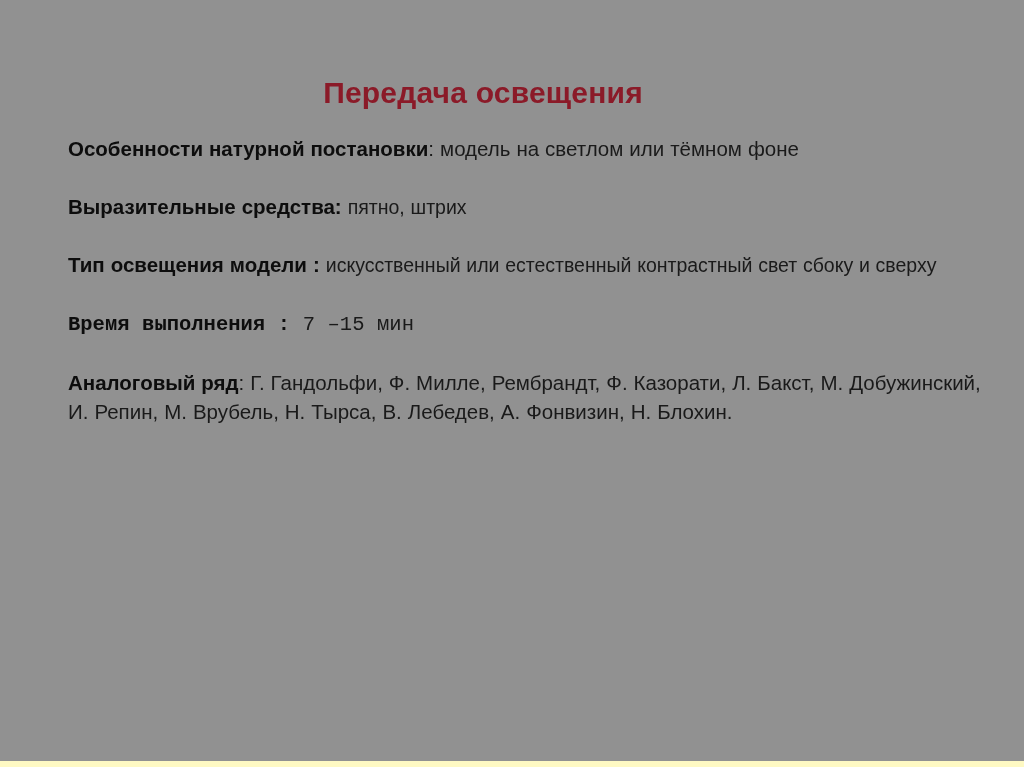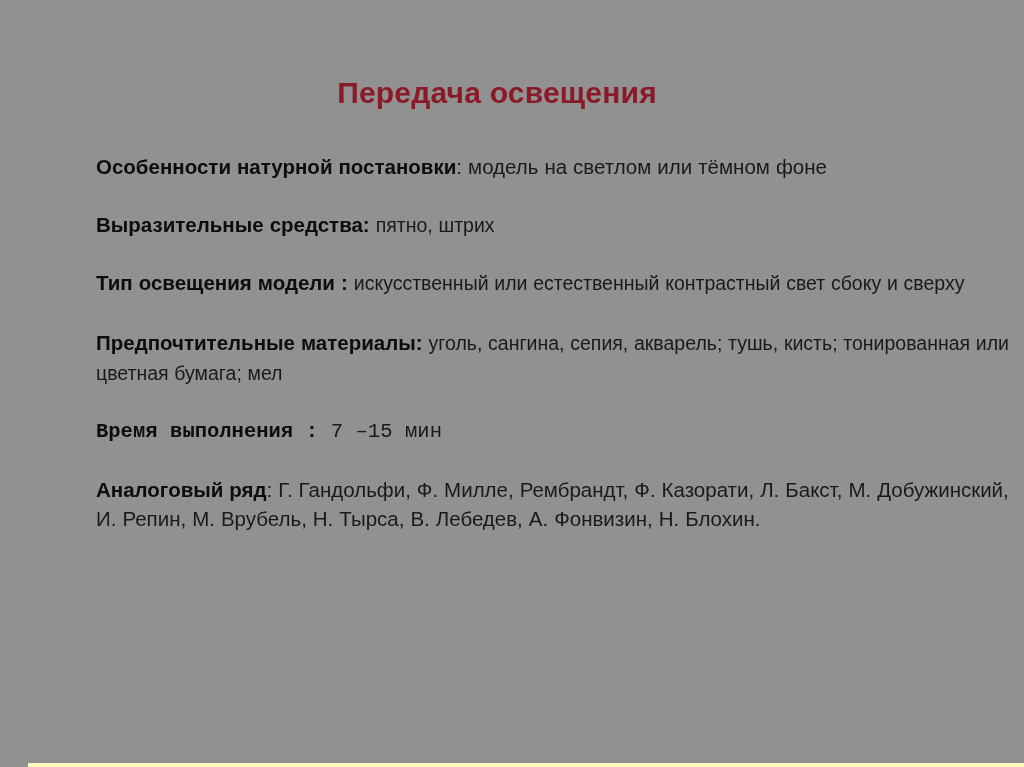--- a/index.html
+++ b/index.html
@@ -12,40 +12,39 @@
     background: #919191;
     font-family: "Liberation Sans", sans-serif;
     overflow: hidden;
     position: relative;
   }
   .slide {
     position: absolute;
     inset: 0;
     background: #919191;
     box-sizing: border-box;
-    border-bottom: 4px solid #fef9c3;
-    margin-left: 28px;
+    border-bottom: 6px solid #fef9c3;
   }
   .slide-title {
     position: absolute;
     left: 0;
     right: 0;
     top: 56px;
     text-align: center;
     font-size: 30px;
     font-weight: bold;
     color: #8B1A28;
     letter-spacing: 0.2px;
     padding-right: 58px;
     box-sizing: border-box;
   }
   .body-area {
     position: absolute;
     left: 68px;
-    top: 152px;
+    top: 134px;
     width: 925px;
   }
   .para {
     color: #141414;
     font-size: 20.5px;
     line-height: 29px;
     margin: 0 0 27px 0;
     text-align: left;
     word-spacing: 0.3px;
   }
@@ -82,23 +81,20 @@
     </p>
 
     <p class="para p-means">
       <span class="lbl">Выразительные средства:</span><span class="val">  </span><span class="val val-sm">пятно, штрих</span>
     </p>
 
     <p class="para p-lighting">
       <span class="lbl">Тип освещения модели :</span><span class="val">  </span><span class="val val-sm">искусственный или естественный контрастный свет сбоку и сверху</span>
     </p>
 
-    <p class="para p-materials">
-      <span class="lbl">Предпочтительные материалы:</span><span class="val">  </span><span class="val val-sm">уголь, сангина, сепия, акварель; тушь, кисть; тонированная или цветная бумага; мел</span>
-    </p>
 
     <p class="para p-time">
       <span class="lbl">Время выполнения :</span><span class="val"> </span><span class="val">7 –15 мин</span>
     </p>
 
     <p class="para p-analog">
       <span class="lbl">Аналоговый ряд</span><span class="val">: </span><span class="val">Г. Гандольфи, Ф. Милле, Рембрандт, Ф. Казорати, Л. Бакст, М. Добужинский, И. Репин, М. Врубель, Н. Тырса, В. Лебедев, А. Фонвизин, Н. Блохин.</span>
     </p>
 
   </div>

